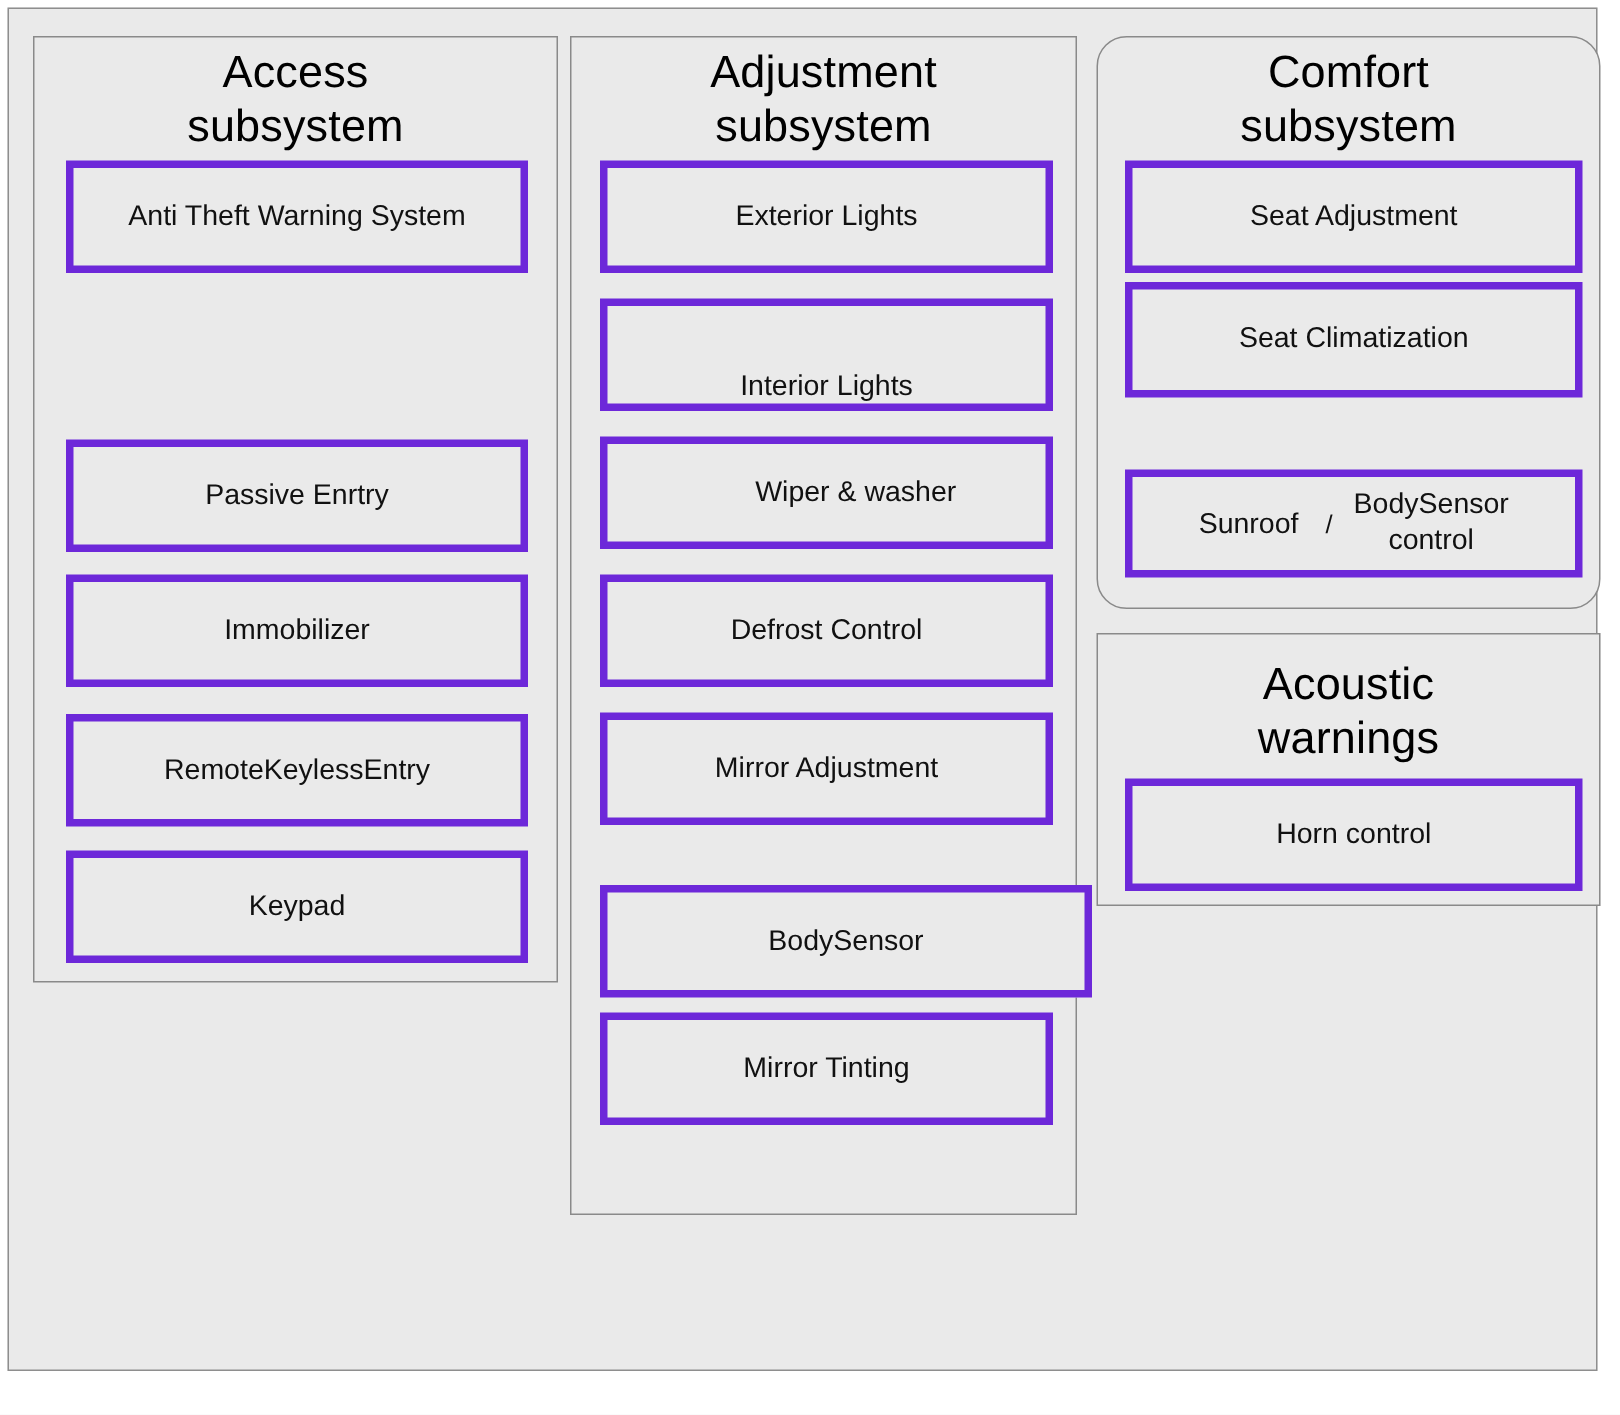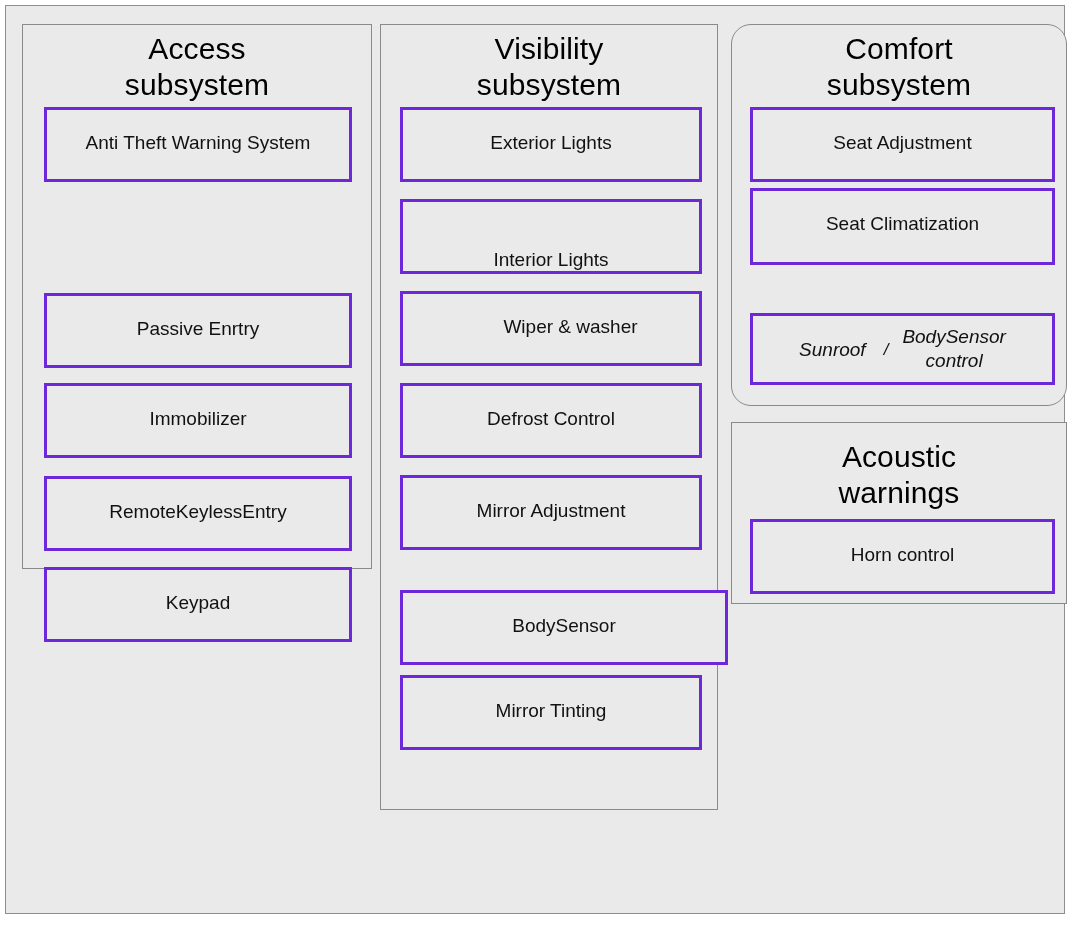--- a/index.html
+++ b/index.html
@@ -56,21 +56,21 @@
     line-height: 36px;
     color: #000000;
     letter-spacing: 0.1px;
   }
 
   
   .leaf {
     position: absolute;
     box-sizing: border-box;
     background: #eaeaea;
-    border: 3px solid #6d28d9;
+    border: 5px solid #6d28d9;
     display: flex;
     align-items: center;
     justify-content: center;
   }
   .leaf .leaf-label {
     font-size: 19px;
     line-height: 23px;
     color: #111111;
     text-align: center;
     display: block;
@@ -84,21 +84,20 @@
     align-items: flex-start;
   }
   .leaf.text-high .leaf-label {
     margin-top: 21px;
   }
 
   
   .leaf.split {
     align-items: center;
     justify-content: center;
-    font-style: italic;
   }
   .split-inner {
     display: flex;
     align-items: center;
     justify-content: center;
     width: 100%;
   }
   .split-left {
     font-size: 19px;
     line-height: 23px;
@@ -119,21 +118,21 @@
     max-width: 150px;
   }
 </style>
 </head>
 <body>
 
 <div class="canvas">
 
   <div class="box frame-outer"></div>
 
-  <div class="panel" style="left:22px; top:24px; width:350px; height:545px;">
+  <div class="panel" style="left:22px; top:24px; width:350px; height:631px;">
     <div class="panel-title" style="top:6px;">
       <span>Access</span><br>
       <span>subsystem</span>
     </div>
 
     <div class="leaf text-high" style="left:21px; top:82px; width:308px; height:75px;">
       <span class="leaf-label">Anti Theft Warning System</span>
     </div>
 
 
@@ -149,21 +148,21 @@
       <span class="leaf-label">RemoteKeylessEntry</span>
     </div>
 
     <div class="leaf text-high" style="left:21px; top:542px; width:308px; height:75px;">
       <span class="leaf-label">Keypad</span>
     </div>
   </div>
 
   <div class="panel" style="left:380px; top:24px; width:338px; height:786px;">
     <div class="panel-title" style="top:6px;">
-      <span>Visibility</span><br>
+      <span>Adjustment</span><br>
       <span>subsystem</span>
     </div>
 
     <div class="leaf text-high" style="left:19px; top:82px; width:302px; height:75px;">
       <span class="leaf-label">Exterior Lights</span>
     </div>
 
     <div class="leaf text-high" style="left:19px; top:174px; width:302px; height:75px;align-items:flex-end;">
       <span class="leaf-label">Interior Lights</span>
     </div>

